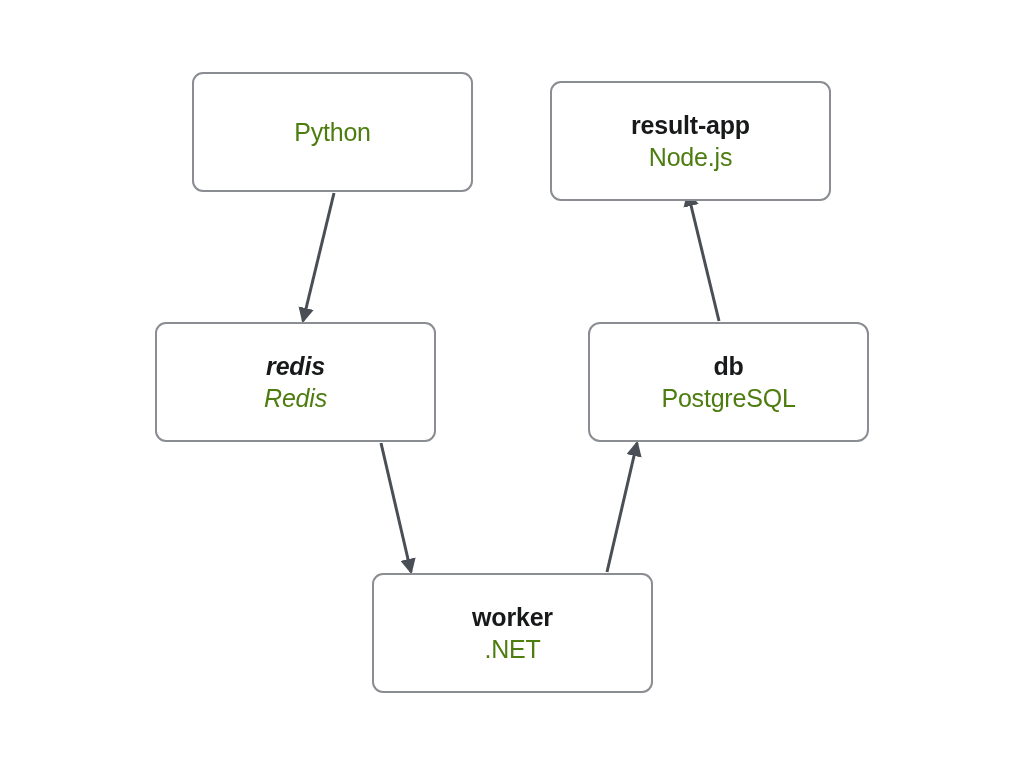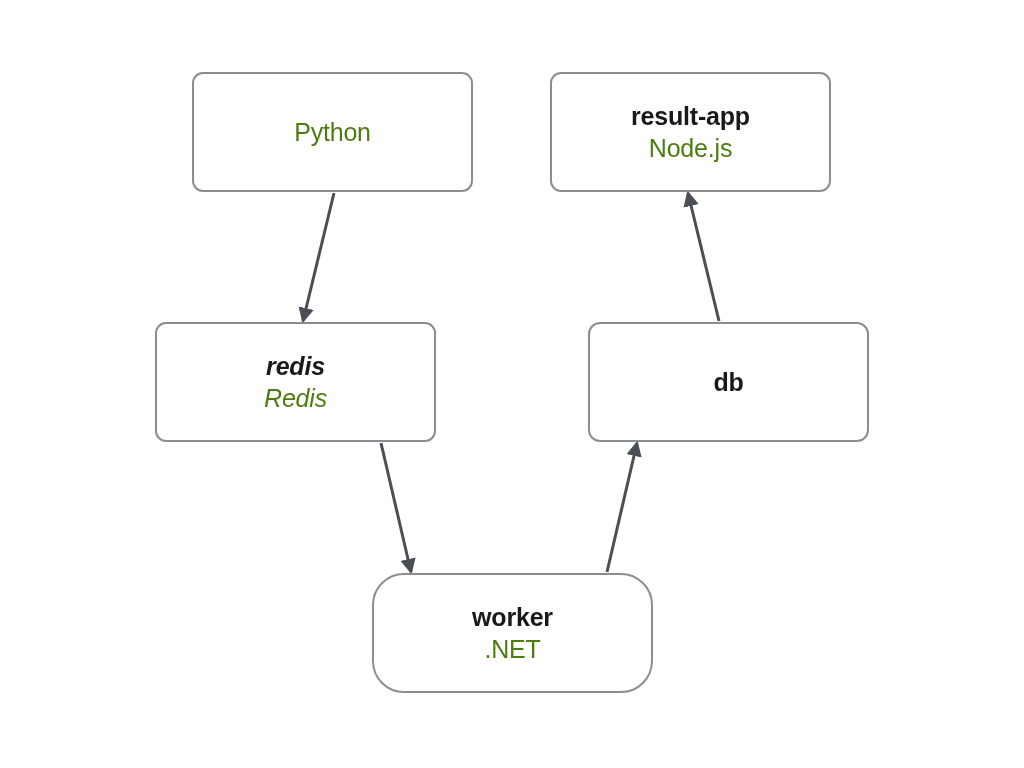--- a/index.html
+++ b/index.html
@@ -72,30 +72,31 @@
         <line x1="381" y1="443" x2="411" y2="572" stroke="#4a4f56" stroke-width="3" stroke-linecap="butt" marker-end="url(#arrowhead)"></line>
         <line x1="607" y1="572" x2="637" y2="443" stroke="#4a4f56" stroke-width="3" stroke-linecap="butt" marker-end="url(#arrowhead)"></line>
         <line x1="719" y1="321" x2="688" y2="193" stroke="#4a4f56" stroke-width="3" stroke-linecap="butt" marker-end="url(#arrowhead)"></line>
       </g>
   </svg>
 
   <div id="nodes">
       <div class="node" style="left: 192px; top: 72px; width: 281px; height: 120px; border-color: rgb(138, 141, 145); background: rgb(255, 255, 255);">
         <div class="node-subtitle">Python</div>
       </div>
-      <div class="node" style="left: 550px; top: 72px; width: 281px; height: 120px; border-color: rgb(138, 141, 145); background: rgb(255, 255, 255);">
+      <div class="node" style="left: 550px; top: 81px; width: 281px; height: 120px; border-color: rgb(138, 141, 145); background: rgb(255, 255, 255);">
         <div class="node-title">result-app</div>
         <div class="node-subtitle">Node.js</div>
       </div>
       <div class="node" style="left: 155px; top: 322px; width: 281px; height: 120px; border-color: rgb(138, 141, 145); background: rgb(255, 255, 255); font-style: italic;">
         <div class="node-title">redis</div>
         <div class="node-subtitle">Redis</div>
       </div>
       <div class="node" style="left: 588px; top: 322px; width: 281px; height: 120px; border-color: rgb(138, 141, 145); background: rgb(255, 255, 255); border-radius: 12px;">
         <div class="node-title">db</div>
+        <div class="node-subtitle">PostgreSQL</div>
       </div>
-      <div class="node" style="left: 372px; top: 573px; width: 281px; height: 120px; border-color: rgb(138, 141, 145); background: rgb(255, 255, 255); border-radius: 32px;">
+      <div class="node" style="left: 372px; top: 573px; width: 281px; height: 120px; border-color: rgb(138, 141, 145); background: rgb(255, 255, 255);">
         <div class="node-title">worker</div>
         <div class="node-subtitle">.NET</div>
       </div>
     </div>
 
 </div>
 
 </body></html>

